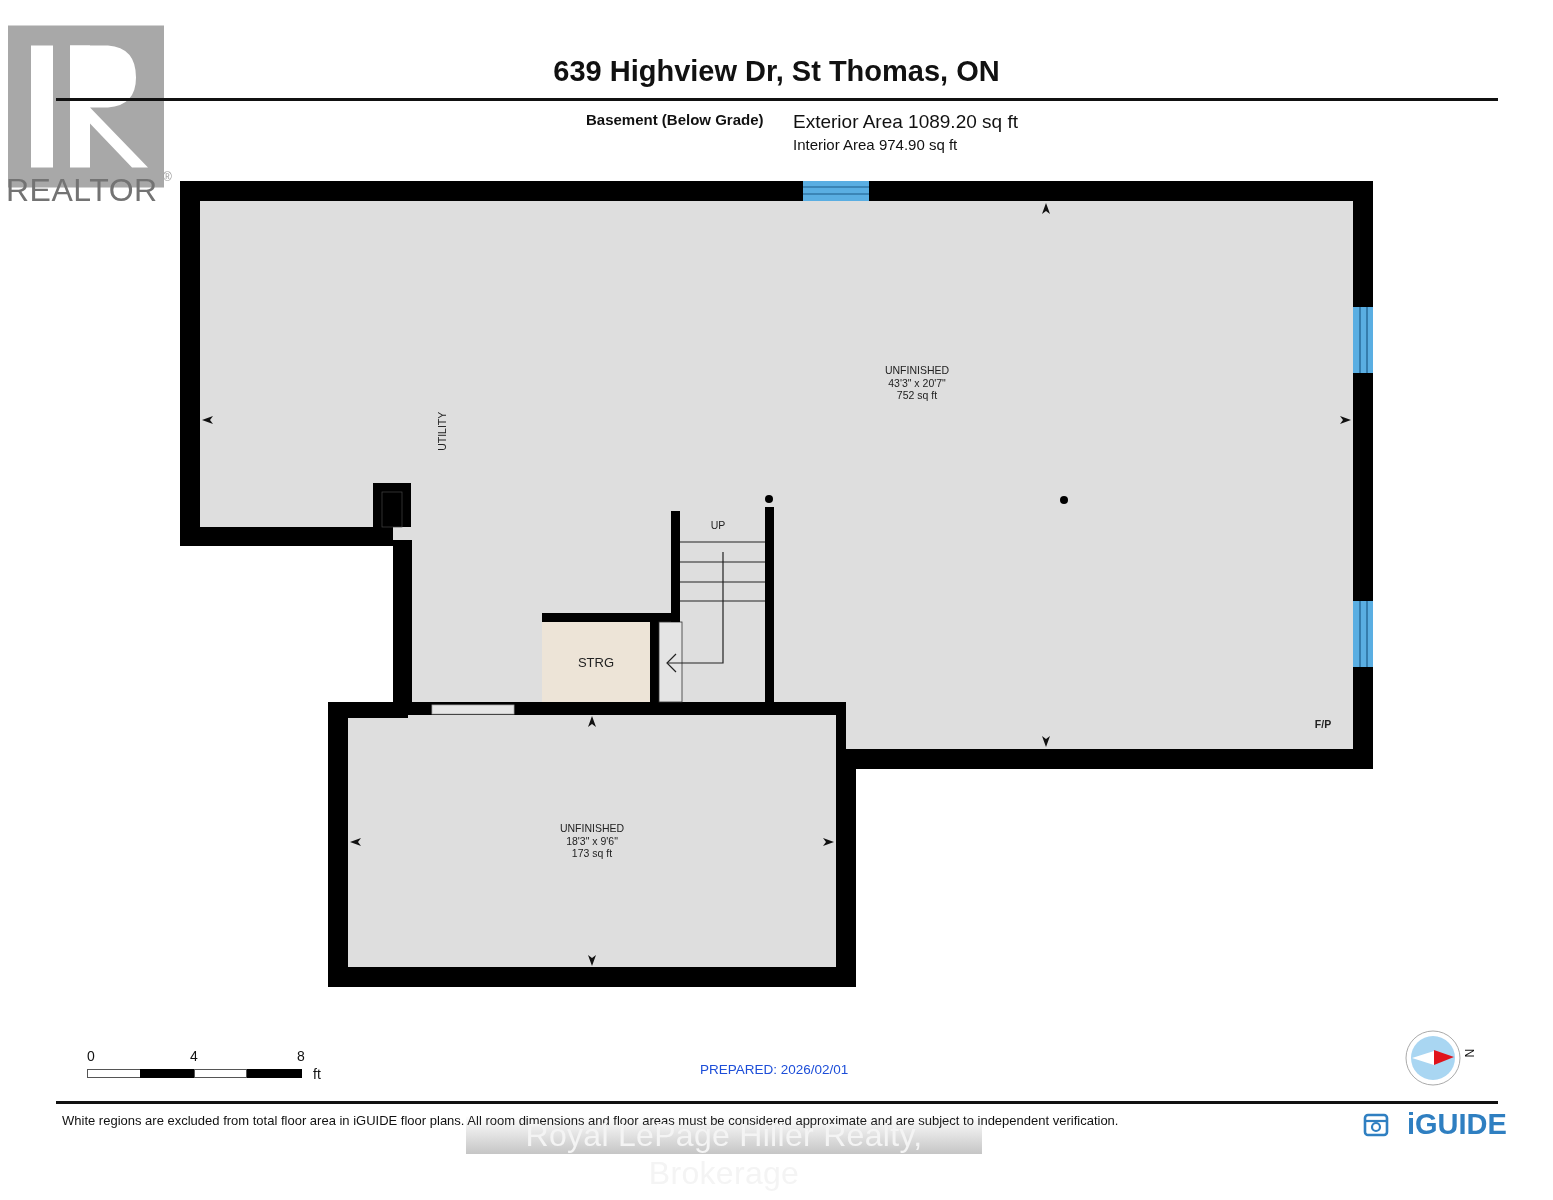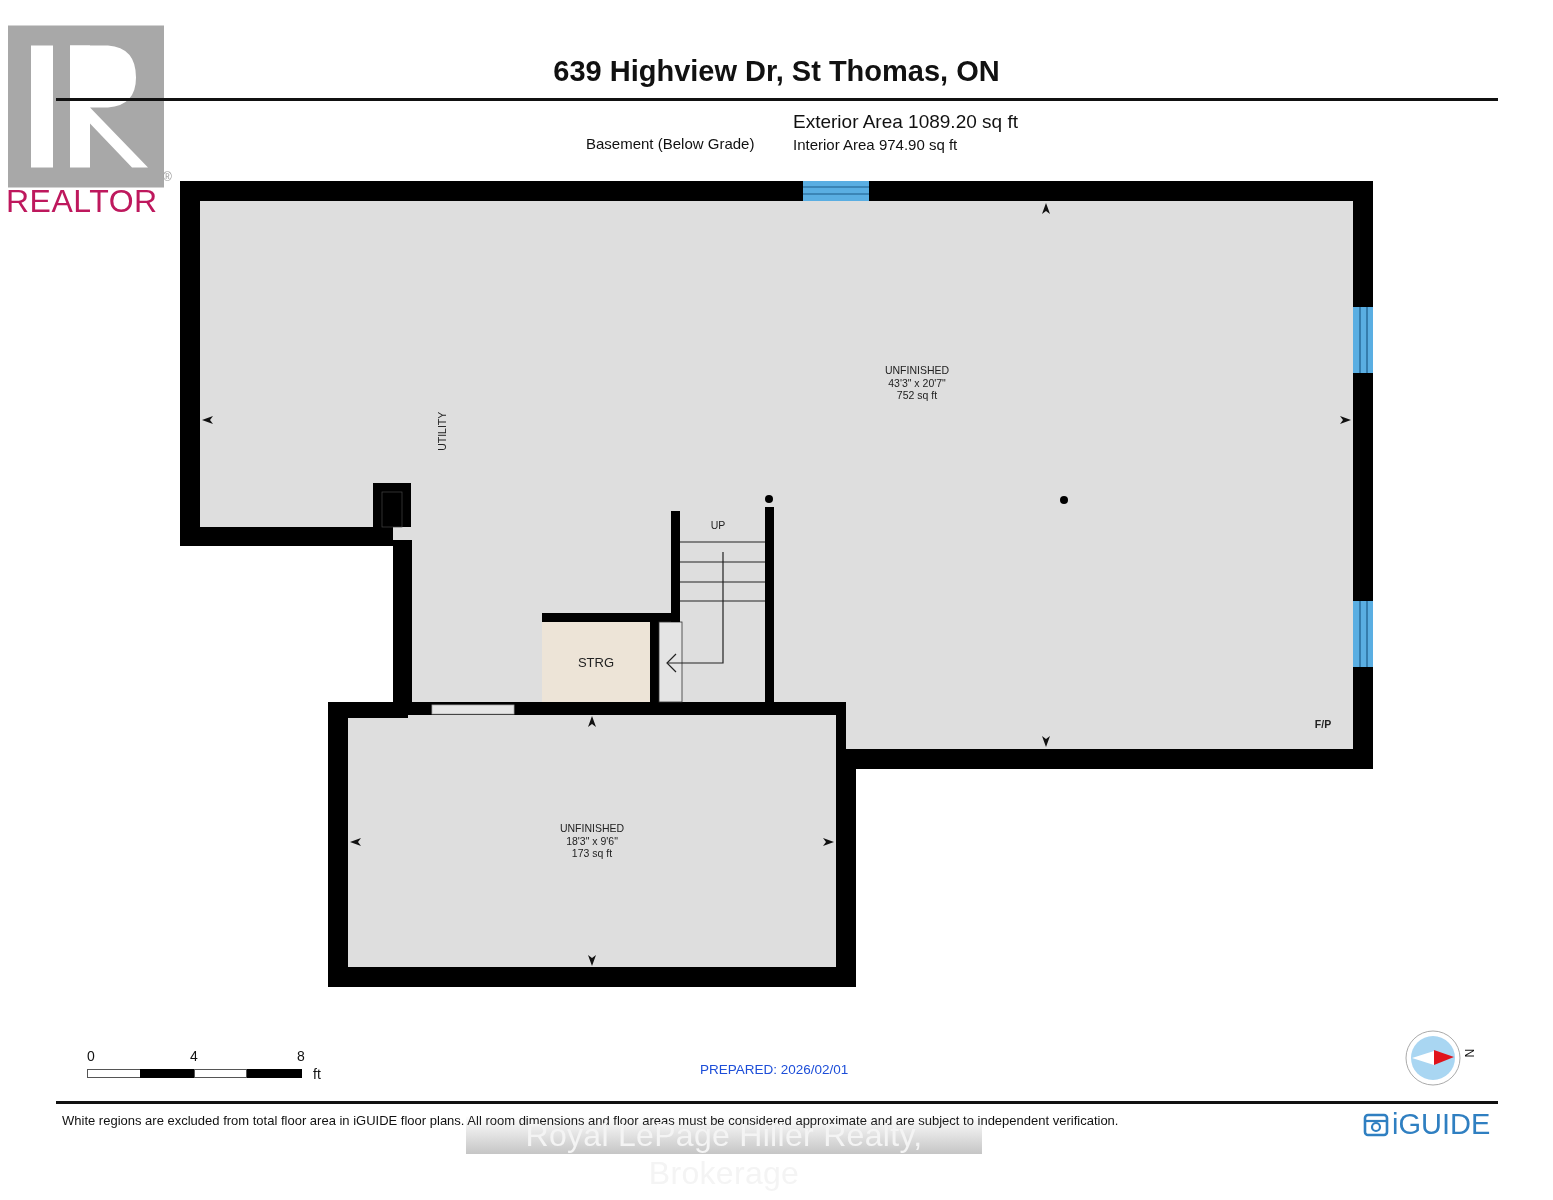--- a/index.html
+++ b/index.html
@@ -1,34 +1,34 @@
 <!DOCTYPE html>
 <html><head>
 <meta charset="utf-8">
 <style>
   html, body { margin: 0; padding: 0; background: #ffffff; }
   body { width: 1553px; height: 1200px; position: relative; overflow: hidden; font-family: "Liberation Sans", sans-serif; color: #111; }
   .abs { position: absolute; }
   #realtor-logo { left: 8px; top: 8px; width: 156px; height: 200px; }
-  #realtor-text { left: 6px; top: 172px; font-size: 32px; color: #be185d; letter-spacing: 0.5px; font-family: "Liberation Sans", sans-serif; margin-top: 11px; }
+  #realtor-text { left: 6px; top: 172px; font-size: 32px; color: #737373; letter-spacing: 0.5px; font-family: "Liberation Sans", sans-serif; }
   #realtor-reg { left: 163px; top: 170px; font-size: 12px; color: #9a9a9a; }
   #title { left: 0; width: 1553px; top: 55px; text-align: center; font-size: 29px; font-weight: bold; }
   #rule-top { left: 56px; top: 98px; width: 1442px; height: 3px; background: #111; }
-  #floor-label { left: 586px; top: 111px; font-size: 15px; font-weight: normal; margin-top: 24px; }
+  #floor-label { left: 586px; top: 111px; font-size: 15px; font-weight: bold; }
   #ext-area { left: 793px; top: 111px; font-size: 19px; }
   #int-area { left: 793px; top: 136px; font-size: 15px; }
   #plan { left: 0; top: 0; width: 1553px; height: 1200px; }
   .room-label { font-size: 10.5px; text-align: center; line-height: 12.5px; color: #222; }
   #scale { left: 86px; top: 1048px; }
   .scale-num { position: absolute; font-size: 14px; }
   #prepared { left: 700px; top: 1062px; font-size: 13.5px; color: #1d4ed8; }
   #rule-bottom { left: 56px; top: 1101px; width: 1442px; height: 3px; background: #111; }
   #disclaimer { left: 62px; top: 1113px; font-size: 13px; color: #111; }
   #watermark { left: 466px; top: 1116px; width: 516px; height: 38px; font-size: 32px; color: #f4f4f4; text-align: center; line-height: 38px; background: linear-gradient(to bottom, rgba(200,200,200,0.0), rgba(150,150,150,0.55)); letter-spacing: 0.3px; }
-  #iguide { left: 1363px; top: 1108px; font-size: 29px; color: #2f7fc1; font-weight: normal; display: flex; align-items: center; gap: 3px; }
+  #iguide { left: 1363px; top: 1108px; font-size: 29px; color: #2f7fc1; font-weight: bold; display: flex; align-items: center; gap: 18px; }
   #compass { left: 1404px; top: 1030px; }
   #compass-n { left: 1465px; top: 1046px; font-size: 12px; }
 </style>
 </head>
 <body>
 
 <svg id="realtor-logo" class="abs" viewBox="0 0 156 165" width="156" height="165">
   <rect x="0" y="0" width="156" height="162" fill="#a8a8a8"></rect>
   <rect x="23" y="20" width="22" height="122" fill="#ffffff"></rect>
   <path d="M62 20 L108 20 Q130 20 130 50 Q130 78 108 82 L76 82 L76 72 Z" fill="none"></path>

